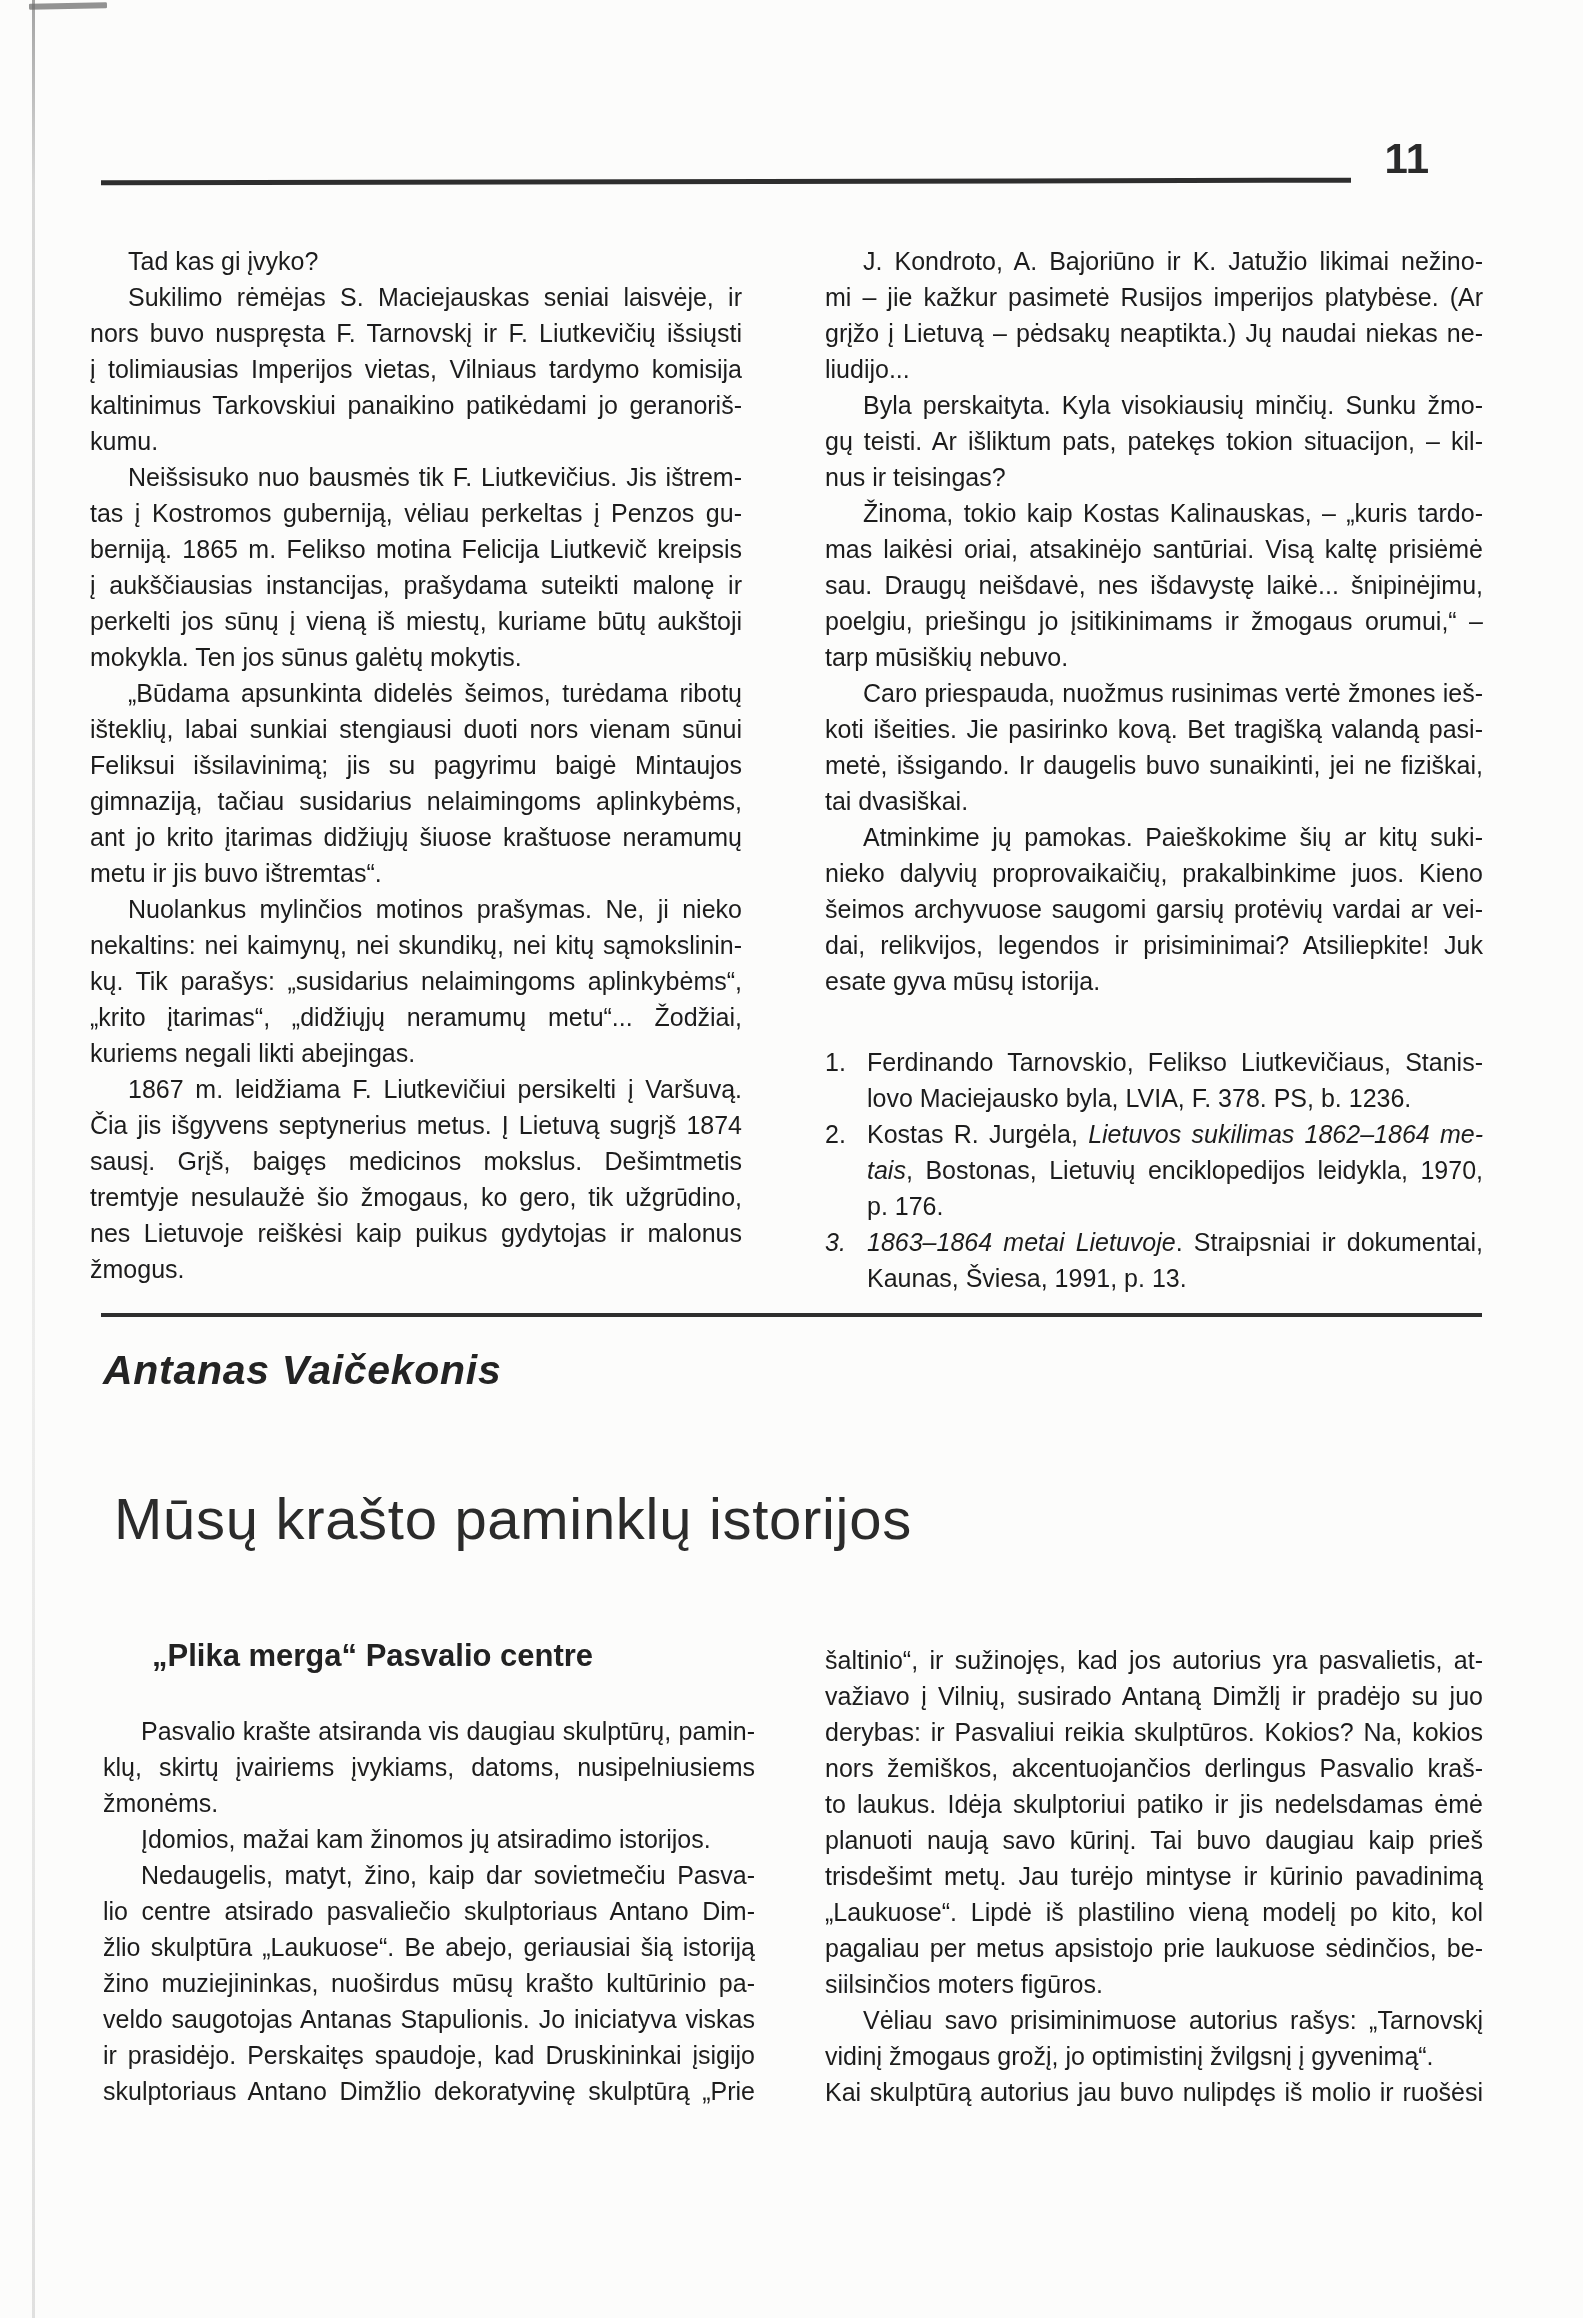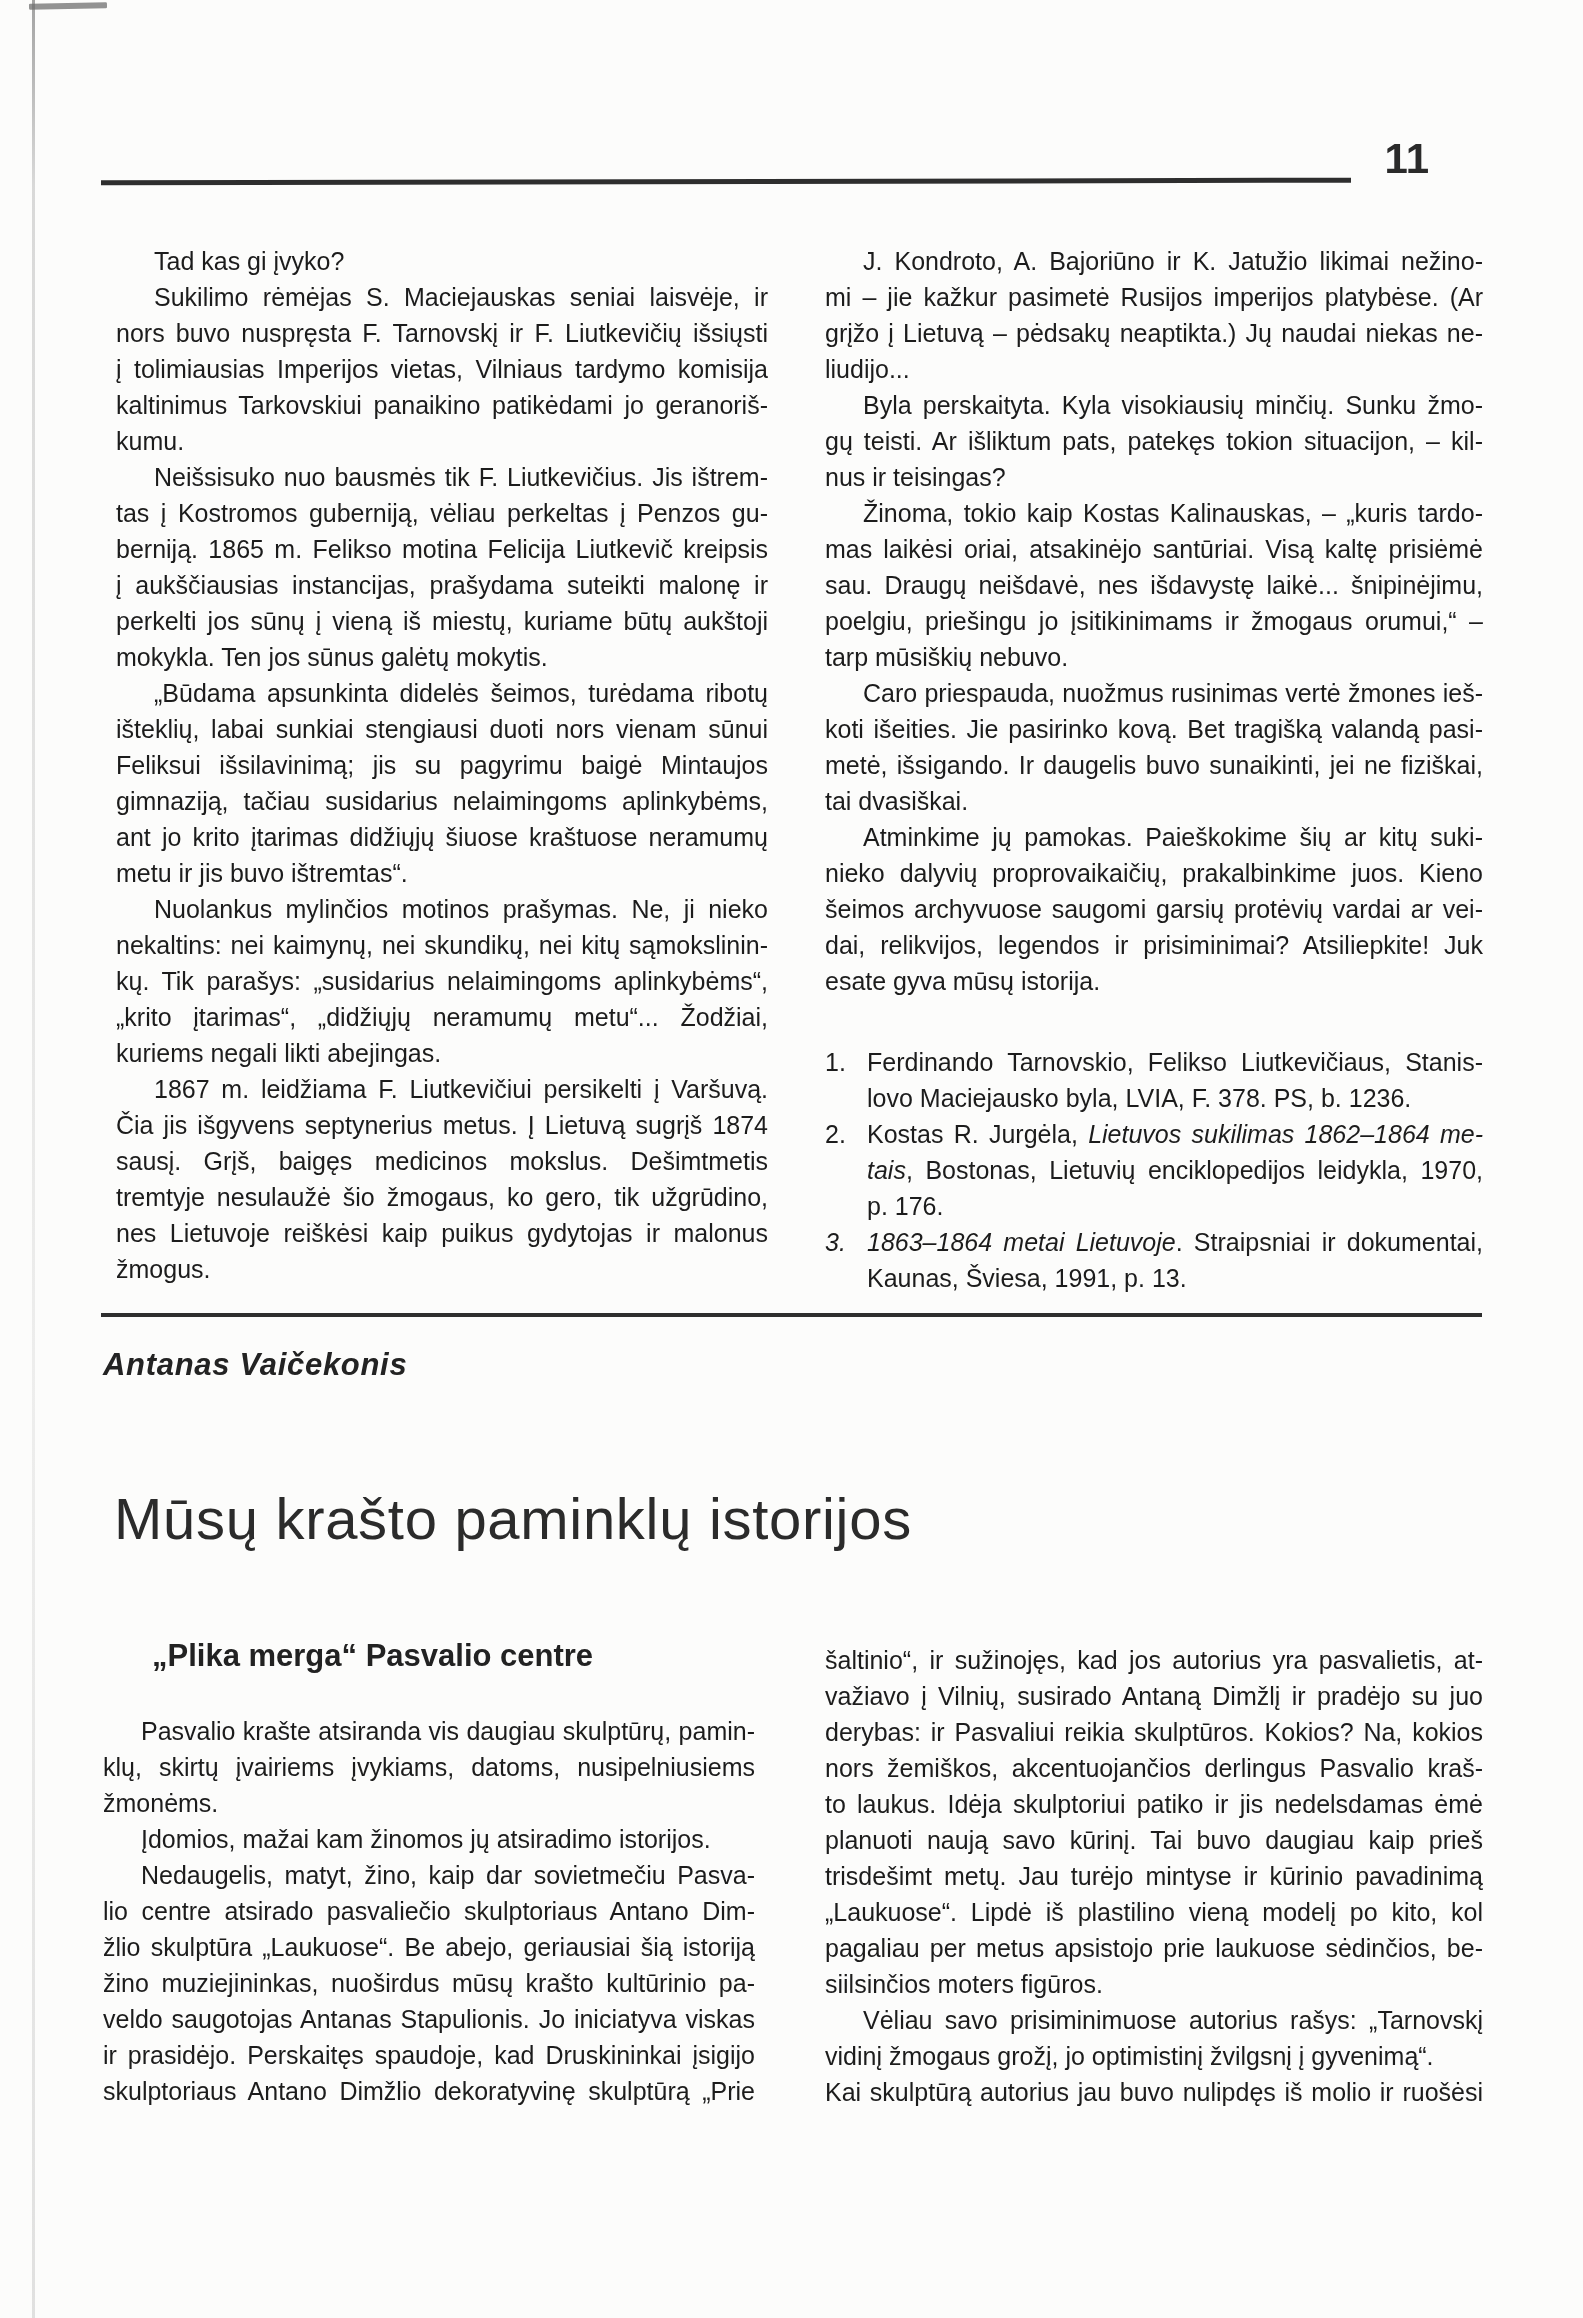--- a/index.html
+++ b/index.html
@@ -29,41 +29,41 @@
   .rule{position:absolute;background:#2e2e2e;}
   .rule-top{left:101px;top:179px;width:1250px;height:4.6px;transform:rotate(-0.12deg);}
   .rule-mid{left:101px;top:1313px;width:1381px;height:4px;}
   .pagenum{
     position:absolute;left:1323px;top:138px;width:106px;
     font-size:42px;font-weight:700;text-align:right;line-height:1;
     color:#2a2a2a;
   }
   
   .col{position:absolute;font-size:25px;}
-  .colA {left:116px; top:243px;  width:652px;}
+  .colA {left:90px; top:243px;  width:652px;}
   .colB {left:825px;top:243px;  width:658px;}
   .refs {left:825px;top:1044px; width:658px;}
   .colA2{left:103px; top:1713px; width:652px;}
   .colB2{left:825px;top:1642px; width:658px;}
   .ln{
     height:36px;line-height:36px;overflow:hidden;
     text-align:justify;text-align-last:justify;
     white-space:normal;
   }
   .ln.end{text-align-last:left;}
   .ln.ind{text-indent:38px;}
   .it{font-style:italic;}
   
   .ref{display:flex;}
   .refnum{flex:none;width:42px;height:36px;line-height:36px;}
   .refbody{flex:1;min-width:0;}
   
   .author{
     position:absolute;left:103px;top:1347px;
-    font-size:31px;font-weight:700;font-style:italic;color:#232323;
+    font-size:41px;font-weight:700;font-style:italic;color:#232323;
     letter-spacing:0.7px;
   }
   .title{
     position:absolute;left:99px;top:1467px;margin:15px;
     font-size:58px;font-weight:400;color:#2b2b2b;line-height:74px;
     letter-spacing:0.7px;
   }
   .subheading{
     position:absolute;left:143px;top:1629px;margin:9px;
     font-size:31px;font-weight:700;color:#222;line-height:36px;

